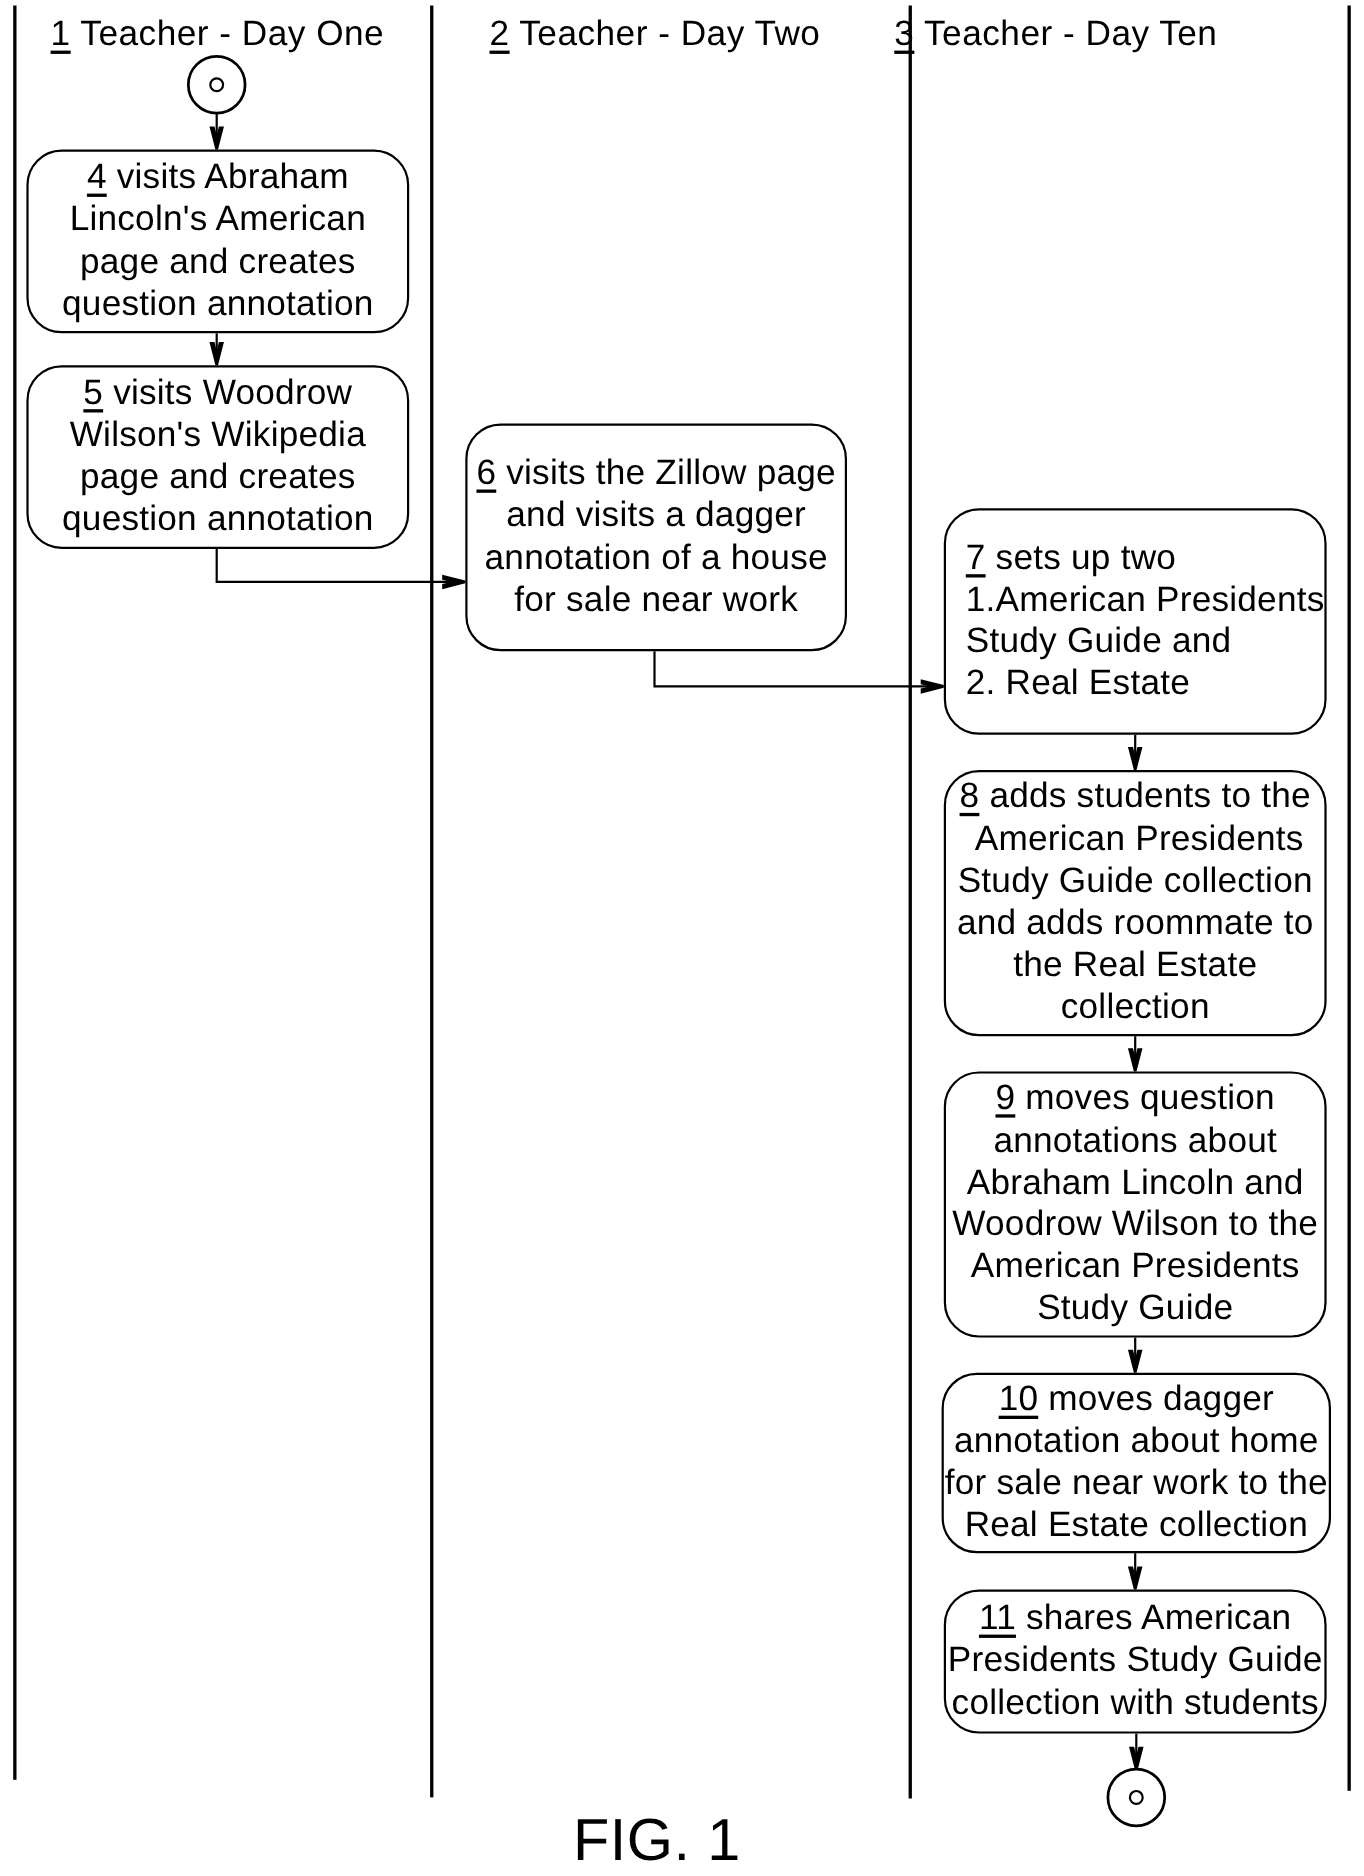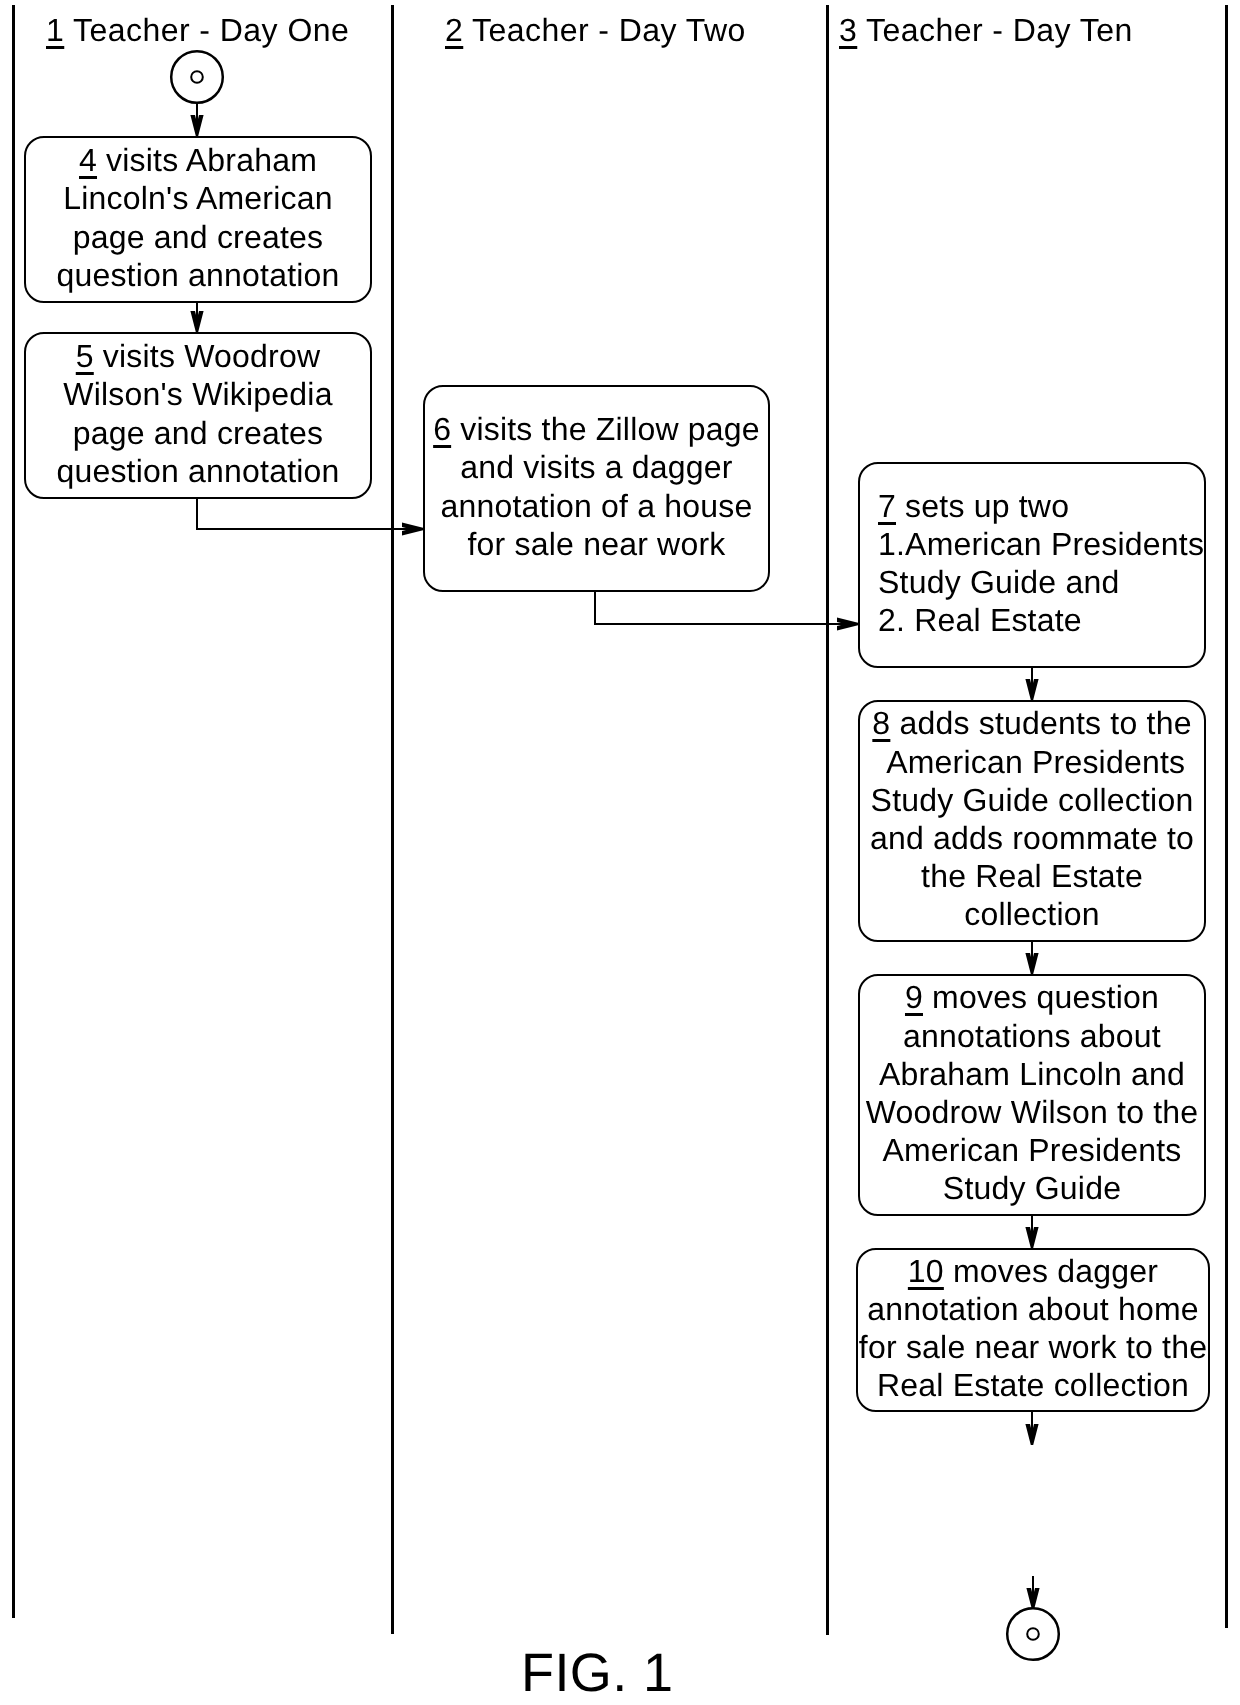--- a/index.html
+++ b/index.html
@@ -4,21 +4,21 @@
 <title>FIG. 1</title>
 <style>
   html,body{margin:0;padding:0;background:#ffffff;}
   body{width:1240px;height:1705px;position:relative;overflow:hidden;
        font-family:"Liberation Sans",sans-serif;color:#000;
        -webkit-font-smoothing:antialiased;text-rendering:geometricPrecision;}
   #sheet{position:absolute;left:0;top:0;width:1240px;height:1299px;}
   .lane-title{position:absolute;font-size:32px;line-height:34px;white-space:nowrap;letter-spacing:0.45px;}
   .lane-num{text-decoration:underline;text-underline-offset:5px;text-decoration-thickness:3px;}
   .vrule{position:absolute;width:3px;background:#000;}
-  .node{position:absolute;box-sizing:border-box;border:2px solid #000;border-radius:20px;
+  .node{position:absolute;box-sizing:border-box;border:2px solid #000;border-radius:32px;
         display:flex;align-items:center;justify-content:center;}
   .node .txt{font-size:32px;line-height:38.2px;text-align:center;width:100%;letter-spacing:0.2px;position:relative;top:-2px;}
   .node .ln{white-space:pre;}
   .node.left .txt{text-align:left;padding-left:18px;box-sizing:border-box;}
   .num{text-decoration:underline;text-underline-offset:5px;text-decoration-thickness:3px;}
   #figlabel{position:absolute;font-size:54px;letter-spacing:0.4px;line-height:47px;}
   svg.ov{position:absolute;left:0;top:0;width:1240px;height:1705px;overflow:visible;}
 </style>
 </head>
 <body>
@@ -28,21 +28,21 @@
   <div class="vrule" style="left:391px;top:5px;height:1629px"></div>
   <div class="vrule" style="left:826px;top:5px;height:1630px"></div>
   <div class="vrule" style="left:1225px;top:5px;height:1623px"></div>
 
   <div class="lane-title" style="left:46px;top:13px">
     <span class="lane-num">1</span><span> Teacher - Day One</span>
   </div>
   <div class="lane-title" style="left:445px;top:13px">
     <span class="lane-num">2</span><span> Teacher - Day Two</span>
   </div>
-  <div class="lane-title" style="left:839px;top:13px">
+  <div class="lane-title" style="left:813px;top:13px">
     <span class="lane-num">3</span><span> Teacher - Day Ten</span>
   </div>
 
   <div class="node" style="left:24px;top:136px;width:348px;height:167px">
     <div class="txt">
       <div class="ln first"><span class="num">4</span><span> visits Abraham</span></div>
         <div class="ln">Lincoln's American</div>
         <div class="ln">page and creates</div>
         <div class="ln">question annotation</div>
     </div>
@@ -92,20 +92,27 @@
     </div>
   </div>
   <div class="node" style="left:856px;top:1248px;width:354px;height:164px">
     <div class="txt">
       <div class="ln first"><span class="num">10</span><span> moves dagger</span></div>
         <div class="ln">annotation about home</div>
         <div class="ln">for sale near work to the</div>
         <div class="ln">Real Estate collection</div>
     </div>
   </div>
+  <div class="node" style="left:858px;top:1445px;width:348px;height:131px">
+    <div class="txt">
+      <div class="ln first"><span class="num">11</span><span> shares American</span></div>
+        <div class="ln">Presidents Study Guide</div>
+        <div class="ln">collection with students</div>
+    </div>
+  </div>
 
   <svg class="ov" viewBox="0 0 1240 1705">
     <g fill="none" stroke="#000" stroke-width="2">
       <circle cx="197" cy="77" r="25.8" stroke-width="2.5"></circle>
       <circle cx="197" cy="77" r="5.8"></circle>
       <circle cx="1033" cy="1634" r="25.8" stroke-width="2.5"></circle>
       <circle cx="1033" cy="1634" r="5.8"></circle>
       <path d="M197 103 L197 132"></path>
       <path d="M197 303 L197 328"></path>
       <path d="M197 499 L197 529 L419 529"></path>

